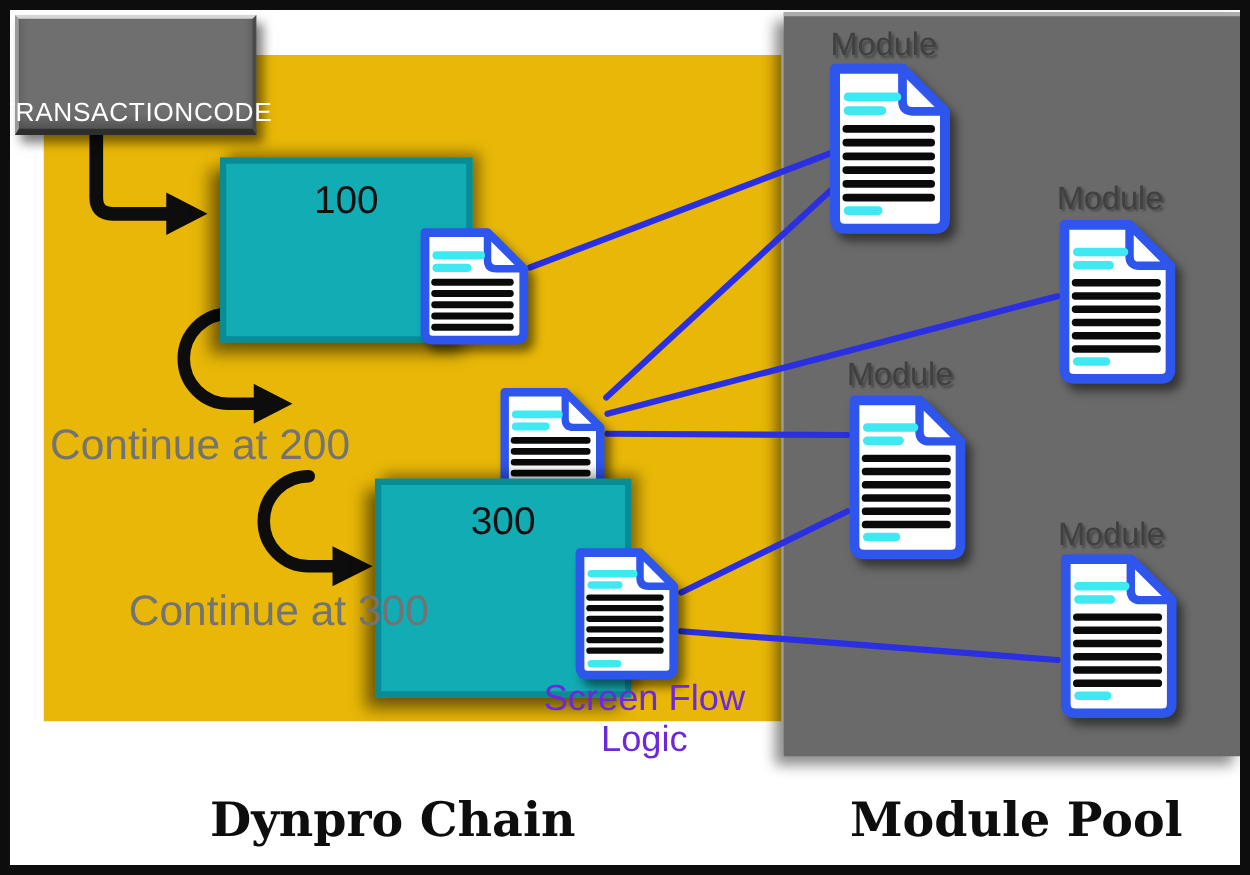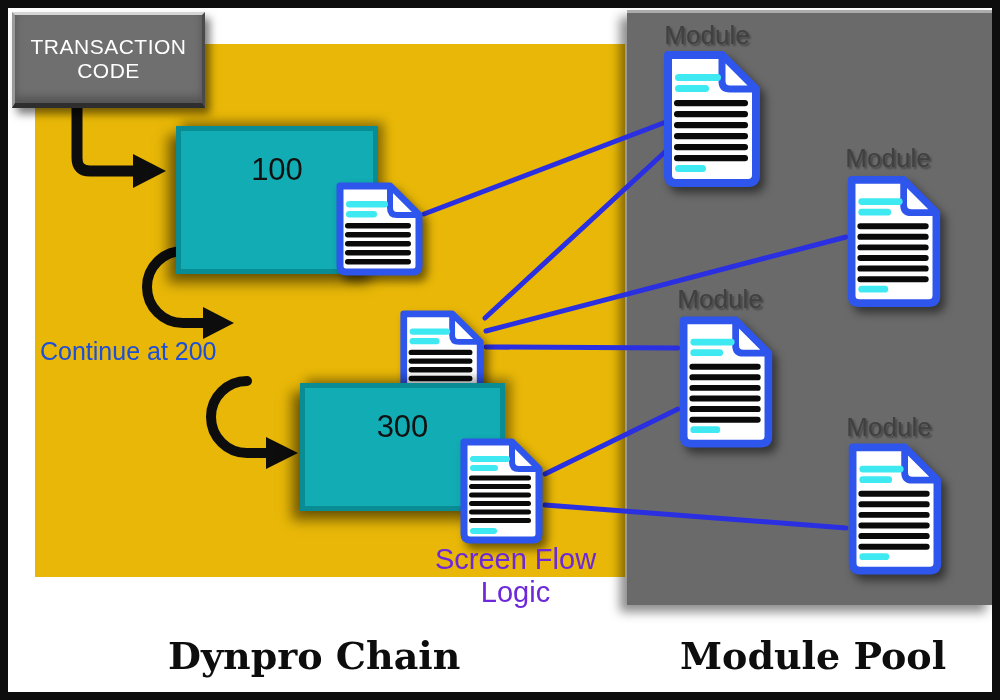--- a/index.html
+++ b/index.html
@@ -16,50 +16,50 @@
     border-top:3px solid #ACACAC;box-shadow:-7px 7px 10px rgba(0,0,0,0.45);z-index:1;box-sizing:border-box;
   }
 
   
   .txn-box{
     position:absolute;left:12px;top:12px;width:193px;height:96px;background:#6F6F6F;
     border-top:3px solid #D5D5D5;border-left:3px solid #9A9A9A;
     border-bottom:5px solid #2E2E2E;border-right:3px solid #4A4A4A;
     box-shadow:5px 6px 8px rgba(0,0,0,0.5), inset 0 -6px 8px rgba(0,0,0,0.25);
     box-sizing:border-box;z-index:20;
-    display:flex;flex-direction:column;align-items:center;justify-content:center;
+    display:flex;align-items:flex-end;justify-content:center;
     color:#ffffff;font-size:21px;line-height:1.15;letter-spacing:0.5px;text-align:center;
   }
 
   
   .screen{
     position:absolute;background:#12ACB4;border:5px solid #0A8C94;box-sizing:border-box;
     box-shadow:-8px 9px 12px rgba(0,0,0,0.5), 6px -4px 10px rgba(0,0,0,0.38);
     text-align:center;color:#111;font-size:31px;
   }
-  .screen .num{margin-top:21px;}
+  .screen .num{margin-top:11px;}
   .s100{left:176px;top:126px;width:202px;height:148px;z-index:10;}
   .s200{left:238px;top:250px;width:210px;height:150px;z-index:12;}
-  .s300{left:300px;top:383px;width:205px;height:128px;z-index:14;}
+  .s300{left:300px;top:383px;width:205px;height:175px;z-index:14;}
 
   
   .doc{position:absolute;filter:drop-shadow(5px 6px 4px rgba(0,0,0,0.5));}
   .doc-chain1{left:332px;top:182px;z-index:11;}
   .doc-chain2{left:396px;top:310px;z-index:13;}
   .doc-chain3{left:456px;top:438px;z-index:15;}
   .doc-m1{left:658px;top:50px;z-index:5;}
   .doc-m2{left:842px;top:171px;z-index:5;}
   .doc-m3{left:674px;top:312px;z-index:5;}
   .doc-m4{left:843px;top:440px;z-index:5;}
 
   
   .wires{position:absolute;left:0;top:0;width:1000px;height:700px;z-index:4;pointer-events:none;}
 
   
-  .continue-label{position:absolute;color:#1d4ed8;font-size:25px;z-index:16;white-space:nowrap;}
+  .continue-label{position:absolute;color:#737373;font-size:34px;z-index:16;white-space:nowrap;}
   .c200{left:40px;top:337px;}
   .c300{left:103px;top:470px;}
   .flow-label{
     position:absolute;left:408px;top:543px;width:215px;text-align:center;
     color:#6d28d9;font-size:29px;line-height:33px;z-index:16;
   }
   .module-label{
     position:absolute;color:#404040;font-size:26px;z-index:6;width:110px;text-align:center;
     text-shadow:2px 2px 2px rgba(0,0,0,0.35);
   }
@@ -169,20 +169,21 @@
     </svg>
 
   <div class="screen s300">
     <div class="num">300</div>
   </div>
   <svg class="doc doc-chain3" width="90" height="106">
       <use href="#doc-tall"></use>
     </svg>
 
   <div class="continue-label c200">Continue at 200</div>
+  <div class="continue-label c300">Continue at 300</div>
 
   <div class="flow-label">
     <div>Screen Flow</div>
     <div>Logic</div>
   </div>
 
   <div class="module-label ml1">Module</div>
   <svg class="doc doc-m1" width="108" height="138">
       <use href="#doc-large"></use>
     </svg>

